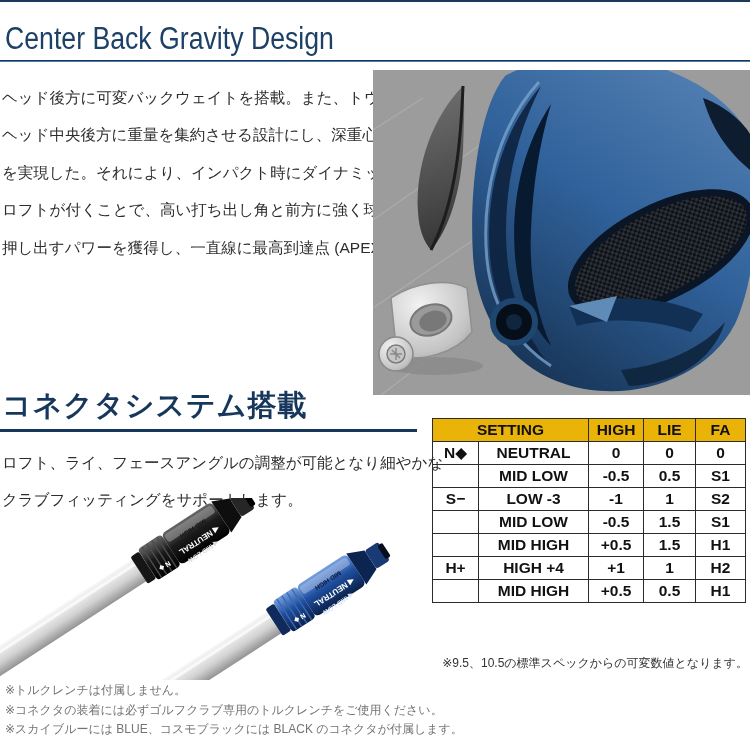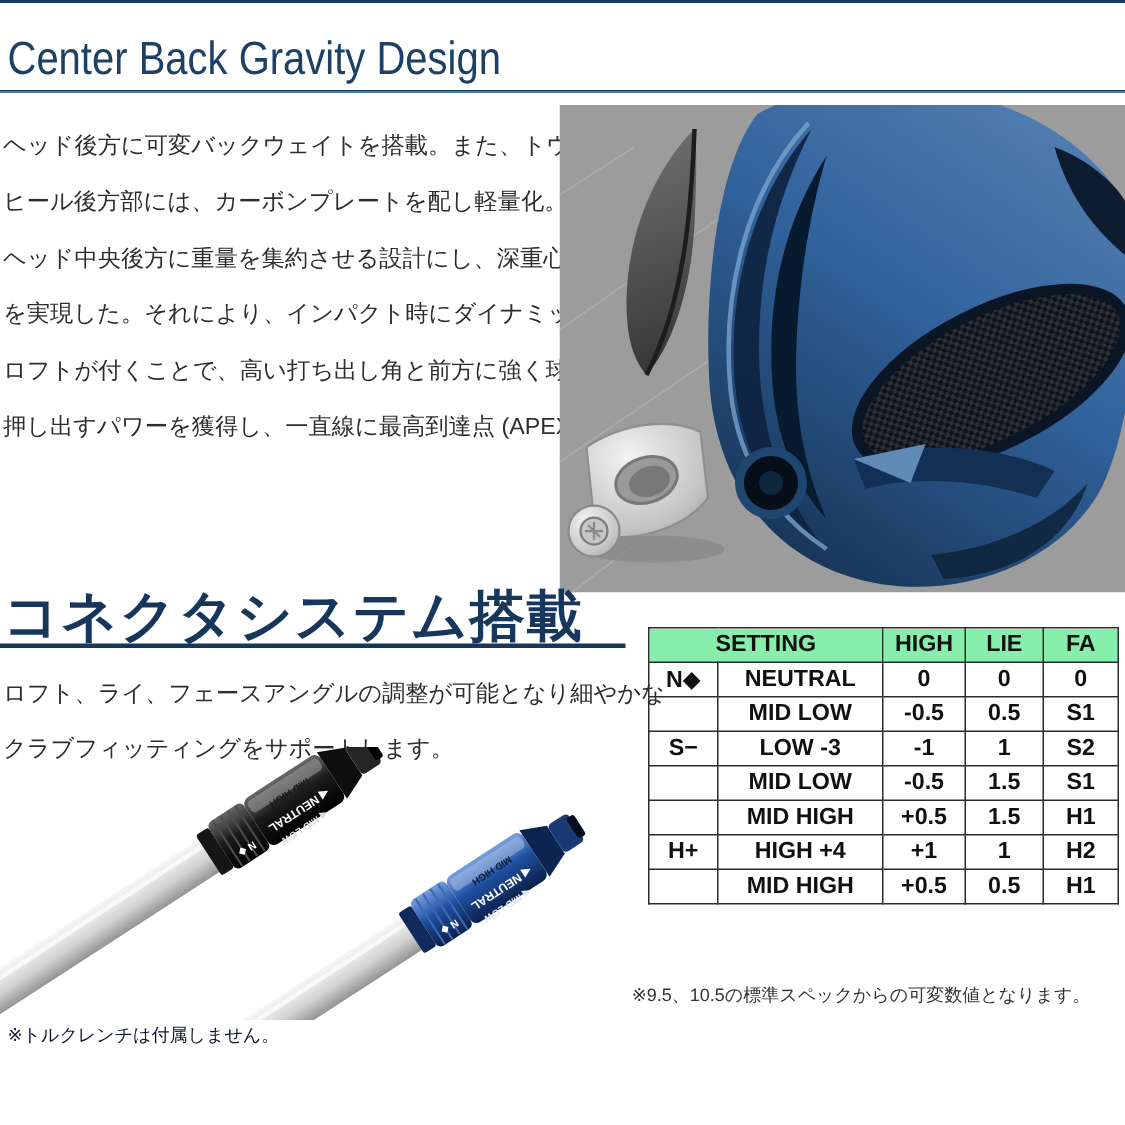--- a/index.html
+++ b/index.html
@@ -18,63 +18,62 @@
   .rule1 { position:absolute; left:0; top:60px; width:750px; height:2px;
     background:linear-gradient(to bottom,#16365c 0 50%,#4e7ba6 50% 100%); }
   .para1 {
     position:absolute; left:2px; top:79px; width:376px;
     font-size:15.5px; font-weight:500; color:#2d2d2d; line-height:37.4px;
     white-space:nowrap;
   }
   .head-img { position:absolute; left:373px; top:70px; width:377px; height:325px; }
   .h2 {
     position:absolute; left:2px; top:386px;
-    font-size:37px; font-weight:700; color:#16365c; letter-spacing:1px; white-space:nowrap;
+    font-size:29px; font-weight:700; color:#16365c; letter-spacing:1px; white-space:nowrap;
   }
   .rule2 { position:absolute; left:0; top:429px; width:417px; height:3px; background:#16365c; }
   .para2 {
     position:absolute; left:2px; top:445px; width:430px;
     font-size:15.5px; font-weight:500; color:#2d2d2d; line-height:36.5px; white-space:nowrap;
   }
   .conn-img { position:absolute; left:0; top:498px; width:420px; height:182px; }
 
   .spec-table {
     position:absolute; left:432px; top:418px;
     border-collapse:collapse; table-layout:fixed; width:313px;
     font-weight:700; color:#111;
   }
   .spec-table th, .spec-table td {
     border:1.6px solid #2b2b2b; text-align:center; vertical-align:middle;
     height:23px; font-size:15.5px; font-weight:700; padding:0 2px;
     overflow:hidden; white-space:nowrap;
   }
-  .spec-table th { background:#86efac;margin-left:24px; }
+  .spec-table th { background:#eab308;margin-left:24px; }
   .col-code{width:46px;} .col-setting{width:110px;} .col-loft{width:55px;}
   .col-lie{width:52px;} .col-fa{width:50px;}
 
   .table-note {
     position:absolute; left:400px; top:655px; width:348px;
-    font-size:12px; color:#333; text-align:center; white-space:nowrap; font-weight:500;
+    font-size:12px; color:#333; text-align:right; white-space:nowrap; font-weight:500;
   }
   .footnotes {
     position:absolute; left:5px; top:681px;
-    font-size:12px; color:#0f172a; line-height:19.5px; font-weight:500; white-space:nowrap;
+    font-size:12px; color:#737373; line-height:19.5px; font-weight:500; white-space:nowrap;
   }
 </style>
 </head>
 <body>
 
 <div class="top-rule"></div>
 
 <h1 class="h1">Center Back Gravity Design</h1>
 <div class="rule1"></div>
 
 <div class="para1">
   <div>ヘッド後方に可変バックウェイトを搭載。また、トウ・</div>
-  <div>ヒール後方部には、カーボンプレートを配し軽量化。</div>
   <div>ヘッド中央後方に重量を集約させる設計にし、深重心化</div>
   <div>を実現した。それにより、インパクト時にダイナミック</div>
   <div>ロフトが付くことで、高い打ち出し角と前方に強く球を</div>
   <div>押し出すパワーを獲得し、一直線に最高到達点 (APEX)</div>
 </div>
 
 <div class="head-img">
 <svg width="377" height="325" viewBox="0 0 377 325" xmlns="http://www.w3.org/2000/svg">
   <defs>
     <linearGradient id="headGrad" gradientUnits="userSpaceOnUse" x1="340" y1="10" x2="110" y2="300">
@@ -270,13 +269,15 @@
       <td>0.5</td>
       <td>H1</td>
     </tr>
   </tbody>
 </table>
 
 <div class="table-note">※9.5、10.5の標準スペックからの可変数値となります。</div>
 
 <div class="footnotes">
   <div>※トルクレンチは付属しません。</div>
+  <div>※コネクタの装着には必ずゴルフクラブ専用のトルクレンチをご使用ください。</div>
+  <div>※スカイブルーには BLUE、コスモブラックには BLACK のコネクタが付属します。</div>
 </div>
 
 </body></html>

